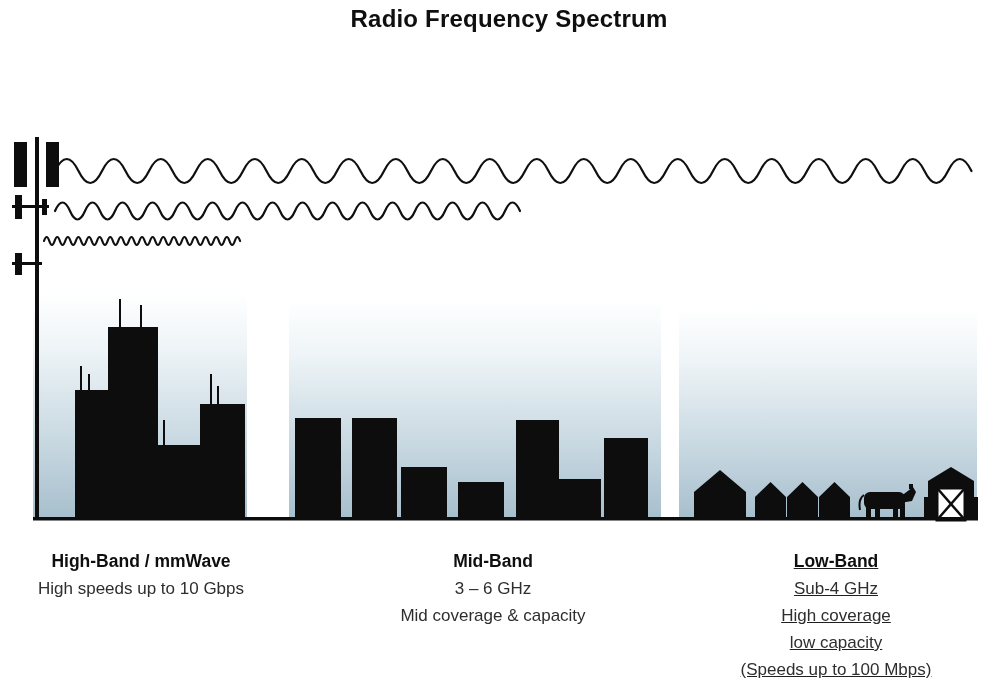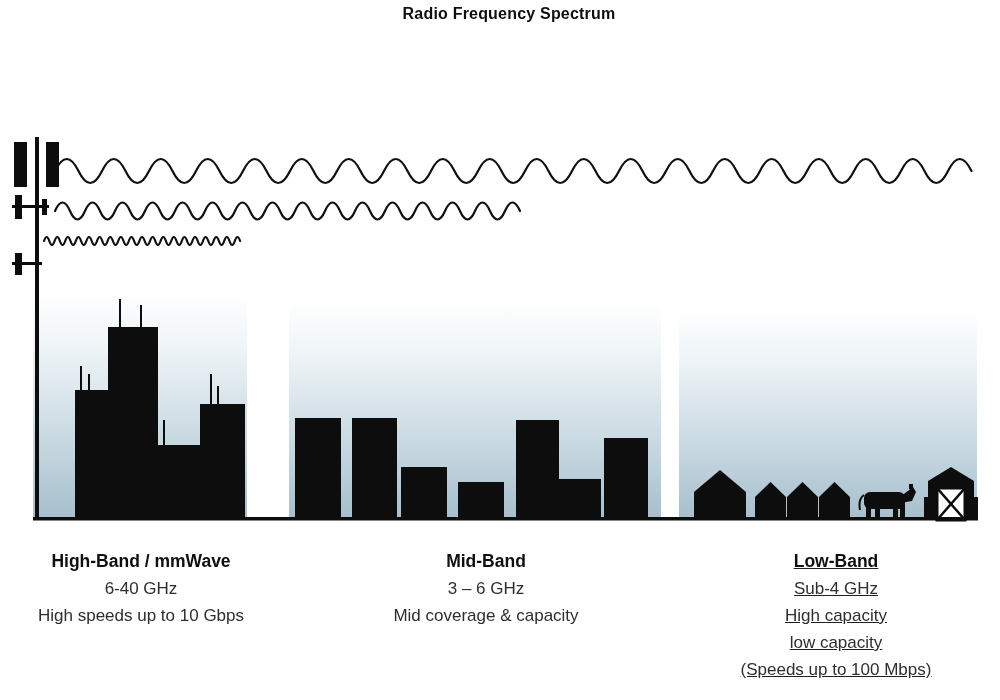--- a/index.html
+++ b/index.html
@@ -7,34 +7,34 @@
   body {
     font-family:"Liberation Sans", sans-serif;
     background:#ffffff;
     position:relative;
     overflow:hidden;
     color:#1f1f1f;
   }
   .stage { position:absolute; left:0; top:0; width:1000px; height:700px; background:#fff; }
   .title {
     position:absolute; top:5px; left:0; width:100%;
-    text-align:center; font-size:16px; font-weight:700; color:#0f0f0f;
+    text-align:center; font-size:24px; font-weight:700; color:#0f0f0f;
     letter-spacing:0.2px;
     padding-left:18px;
   }
   .scene { position:absolute; left:0; top:0; width:1000px; height:700px; }
   .wave { fill:none; stroke:#101010; stroke-width:2.2; stroke-linecap:round; }
   .silh { fill:#0d0d0d; }
   .ant  { stroke:#0d0d0d; stroke-width:2; }
   .thinline { fill:none; stroke:#0d0d0d; stroke-width:2; }
   .band-label { position:absolute; text-align:center; }
   .band-name { font-size:17.5px; font-weight:700; color:#0f0f0f; margin-bottom:3px; }
   .band-desc { font-size:17px; line-height:27px; color:#2e2e2e; }
   #band1 { left:18px;  top:551px; width:246px; }
-  #band2 { left:336px; top:551px; width:300px; }
+  #band2 { left:343px; top:551px; width:300px; }
   #band3 { left:688px; top:551px; width:296px;text-decoration:underline; }
 </style>
 </head>
 <body>
 
 <div class="stage">
 
   <h1 class="title">Radio Frequency Spectrum</h1>
 
   <svg class="scene" width="1000" height="700" viewBox="0 0 1000 700" aria-hidden="true">
@@ -115,36 +115,35 @@
         <rect x="937" y="488" width="28" height="32" fill="none" stroke="#0d0d0d" stroke-width="3"></rect>
       </g>
     </g>
 
     <rect x="33" y="517" width="945" height="3.5" class="silh"></rect>
   </svg>
 
   <div class="band-label" id="band1">
     <div class="band-name">High-Band / mmWave</div>
     <div class="band-desc">
-      <div>6-40 GHz</div>
       <div>High speeds up to 10 Gbps</div>
     </div>
   </div>
 
   <div class="band-label" id="band2">
     <div class="band-name">Mid-Band</div>
     <div class="band-desc">
       <div>3 – 6 GHz</div>
       <div>Mid coverage &amp; capacity</div>
     </div>
   </div>
 
   <div class="band-label" id="band3">
     <div class="band-name">Low-Band</div>
     <div class="band-desc">
       <div>Sub-4 GHz</div>
-      <div>High capacity</div>
+      <div>High coverage</div>
       <div>low capacity</div>
       <div>(Speeds up to 100 Mbps)</div>
     </div>
   </div>
 
 </div>
 
 </body></html>

